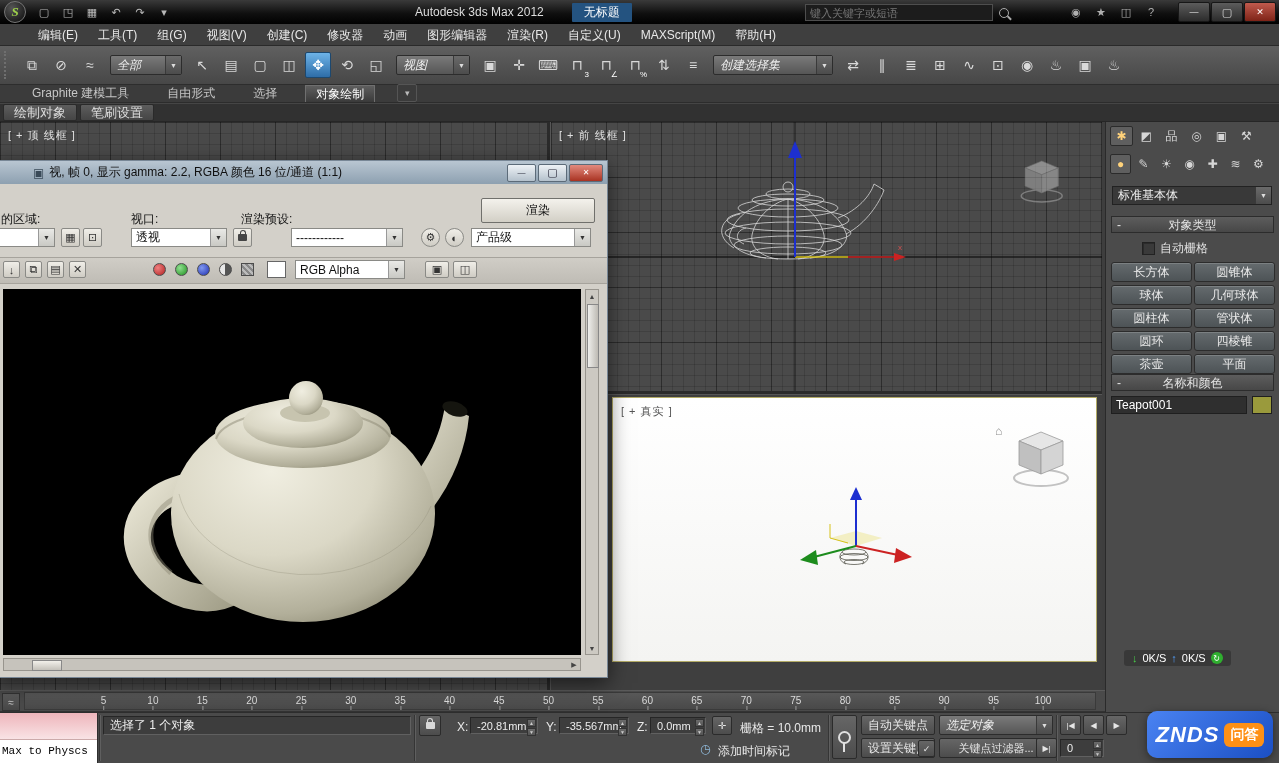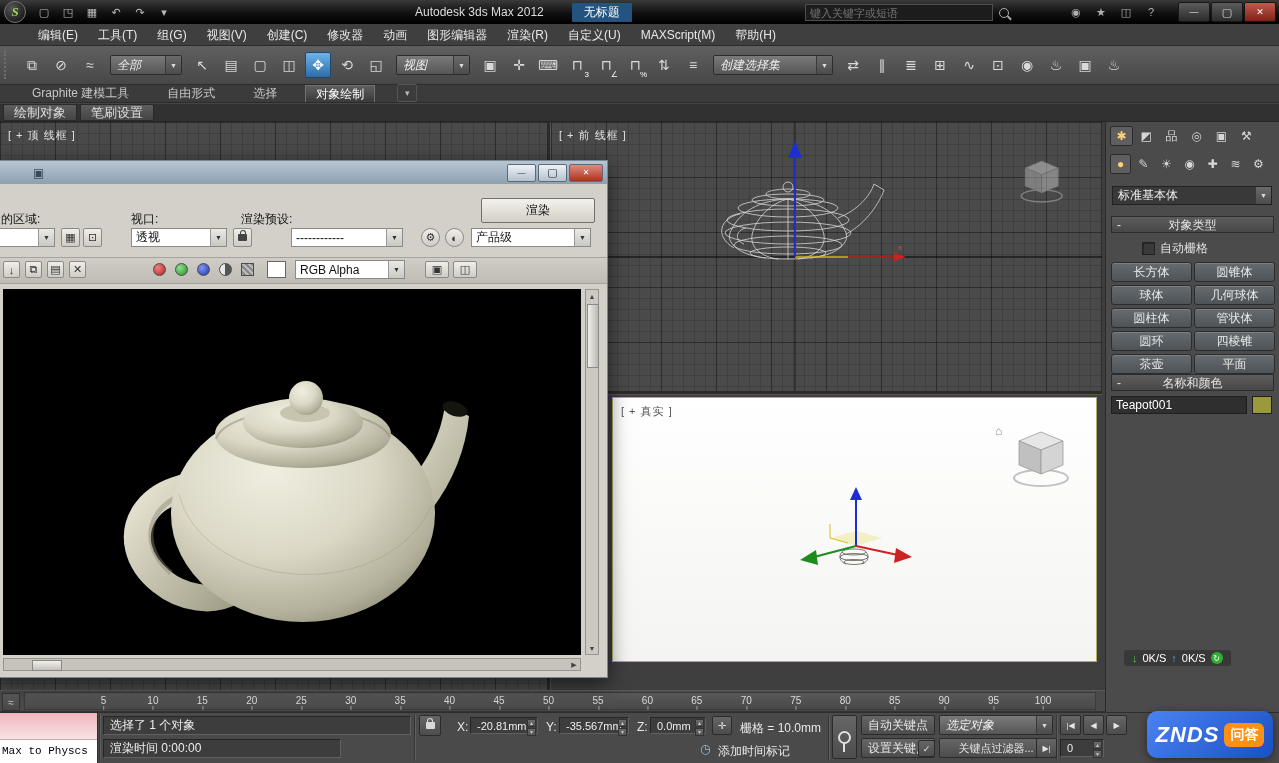--- a/index.html
+++ b/index.html
@@ -390,20 +390,21 @@
       <span>0K/S</span>
       <span class="net-up">↑</span>
       <span>0K/S</span>
       <span class="net-ic">↻</span>
     </div>
   </div>
 
   <div class="rwin">
     <div class="rw-title">
       <span class="ticn">▣</span>
+      <span class="txt">视, 帧 0, 显示 gamma: 2.2, RGBA 颜色 16 位/通道 (1:1)</span>
       <span class="rw-btns">
         <span class="rwc wc-min"></span>
         <span class="rwc wc-max"></span>
         <span class="rwc close wc-close"></span>
       </span>
     </div>
 
     <span class="rw-lab" style="left:6px;top:50px">的区域:</span>
     <span class="rw-lab" style="left:136px;top:50px">视口:</span>
     <span class="rw-lab" style="left:246px;top:50px">渲染预设:</span>
@@ -518,21 +519,20 @@
   </div>
 
   <div class="statusbar">
     <div class="listener">
       <div class="pink"></div>
       <div class="white">Max to Physcs</div>
     </div>
     <span class="vsep" style="left:99px"></span>
 
     <div class="sunken" style="left:103px;top:3px;width:308px;height:19px">选择了 1 个对象</div>
-    <div class="sunken" style="left:103px;top:26px;width:238px;height:19px">渲染时间 0:00:00</div>
 
     <span class="vsep" style="left:414px"></span>
     <div class="raised" style="left:419px;top:2px;width:22px;height:21px">
         <span class="lockcss light"></span>
       </div>
 
     <span class="slabel" style="left:457px;top:7px">X:</span>
     <div class="sunken coordfield" style="left:470px;top:4px;width:68px;height:17px">
         <span>-20.81mm</span>
         <span class="spin">

